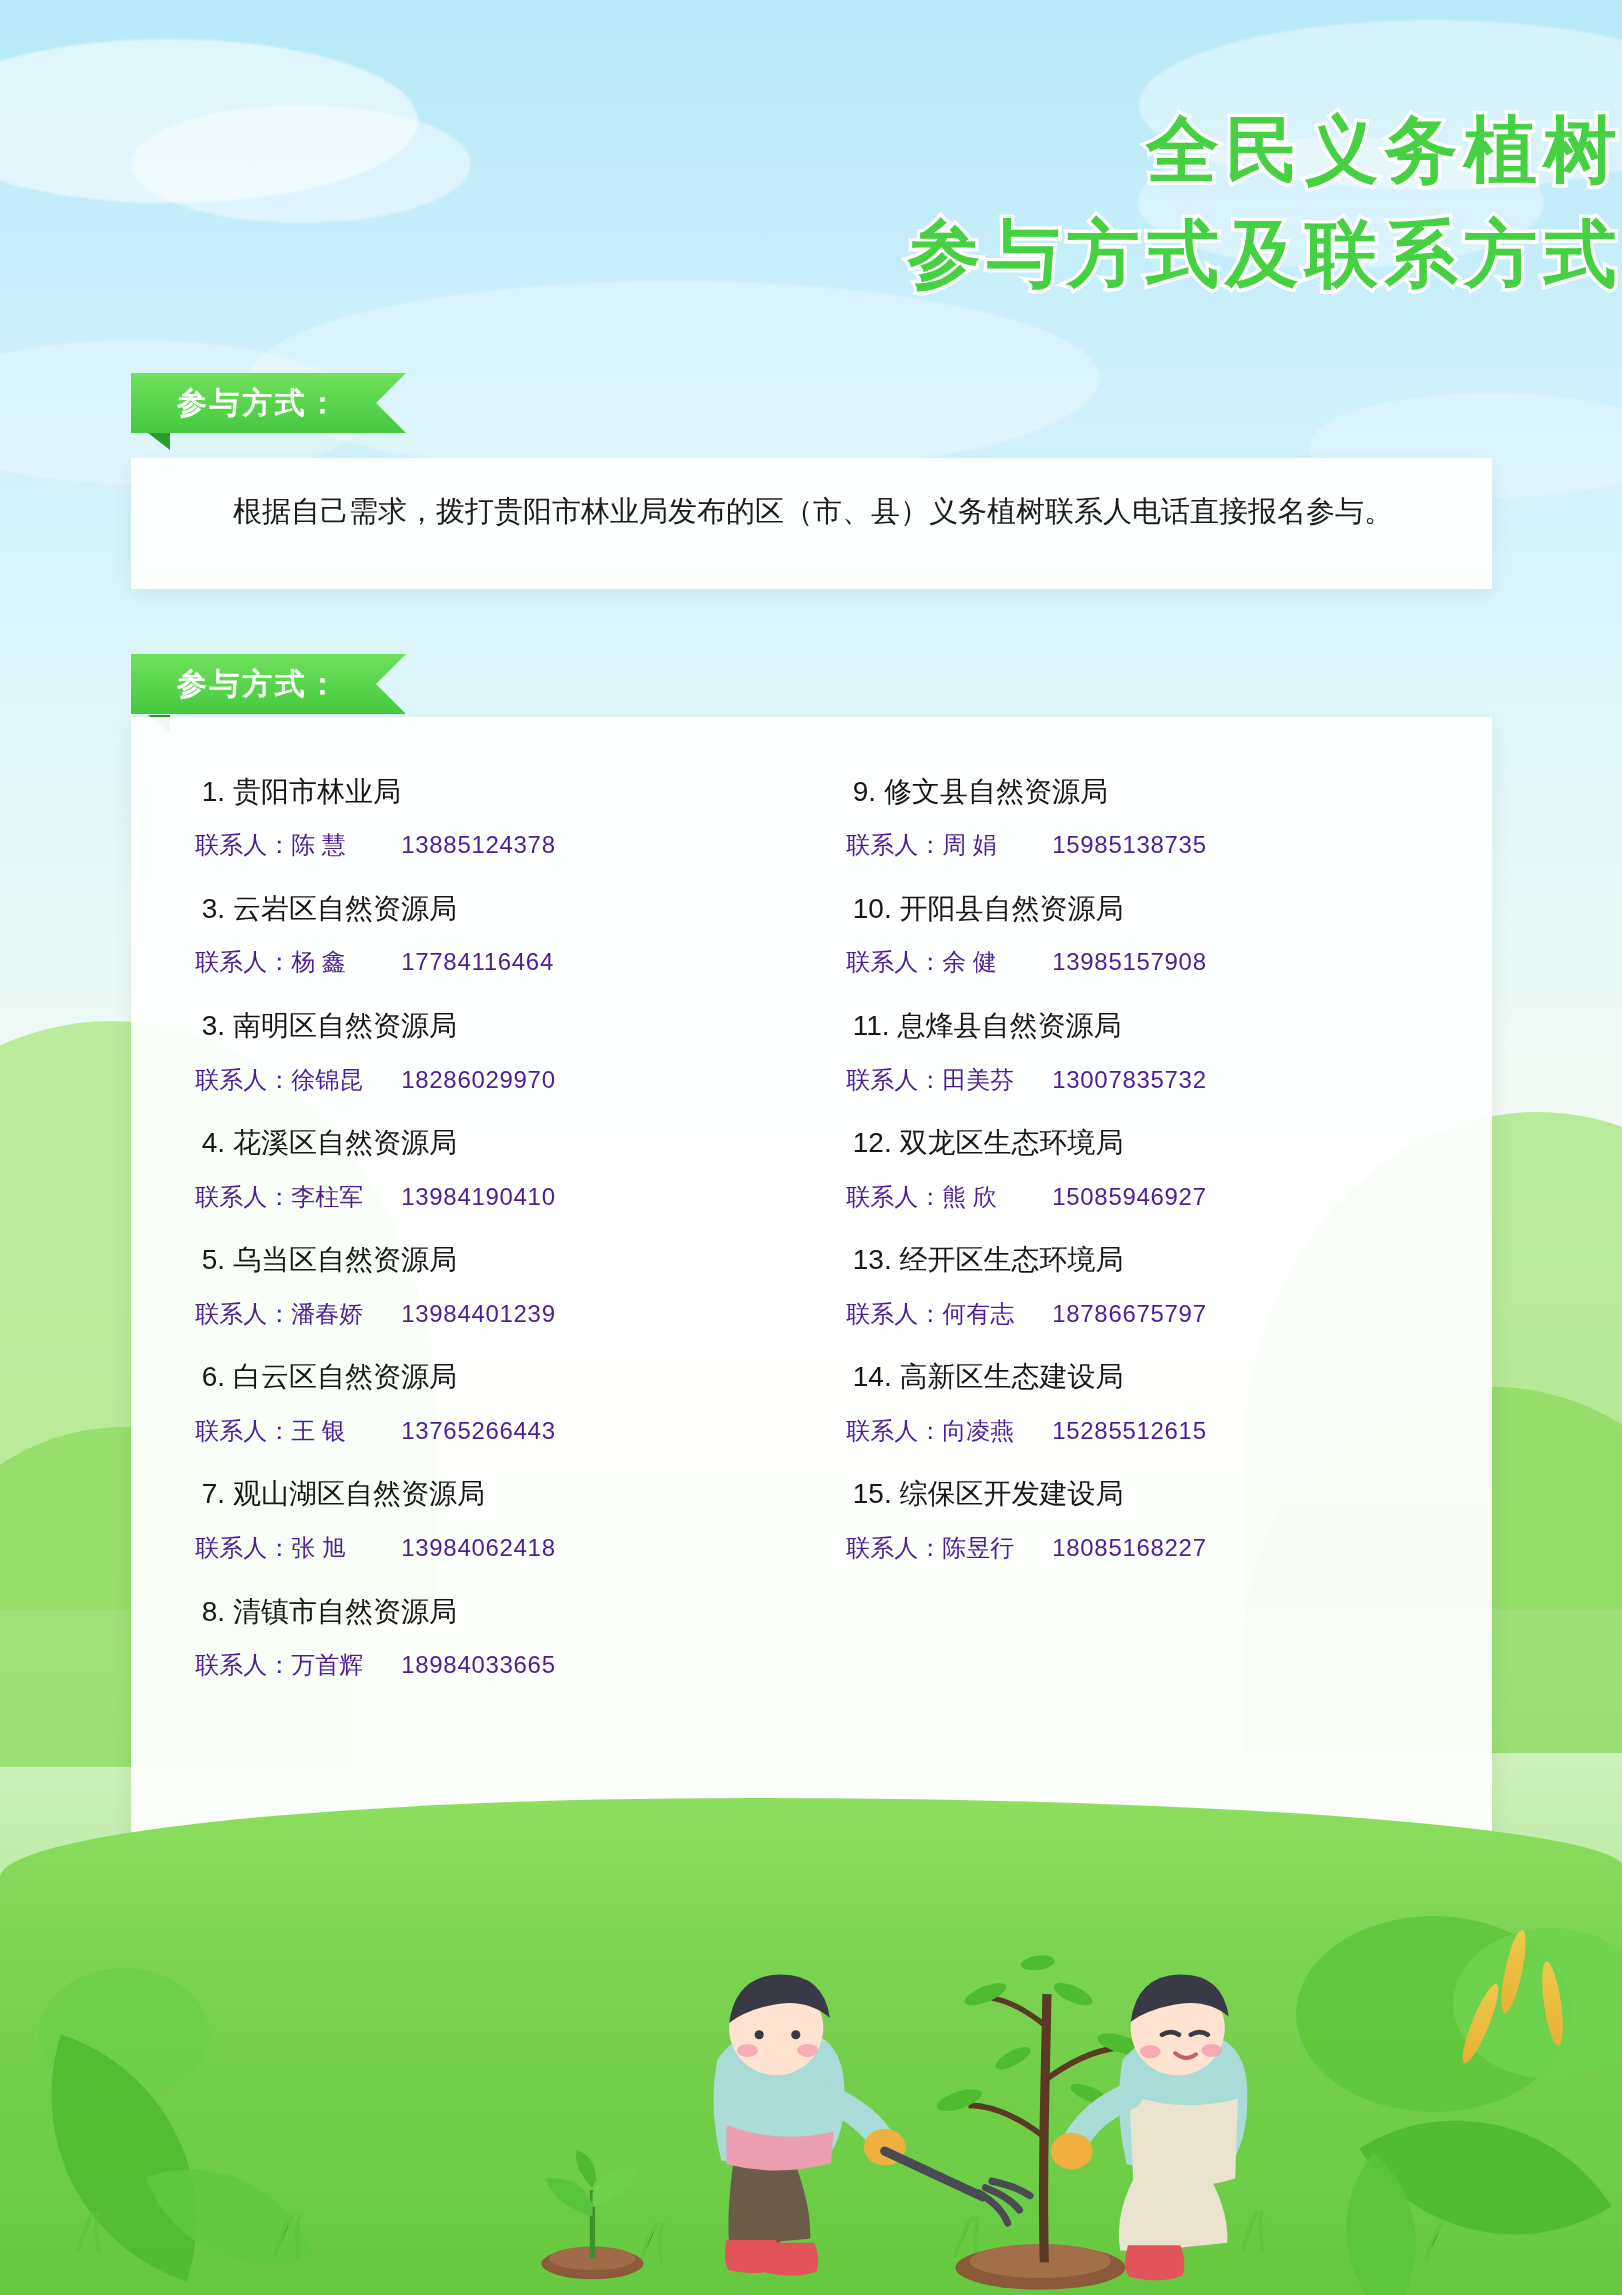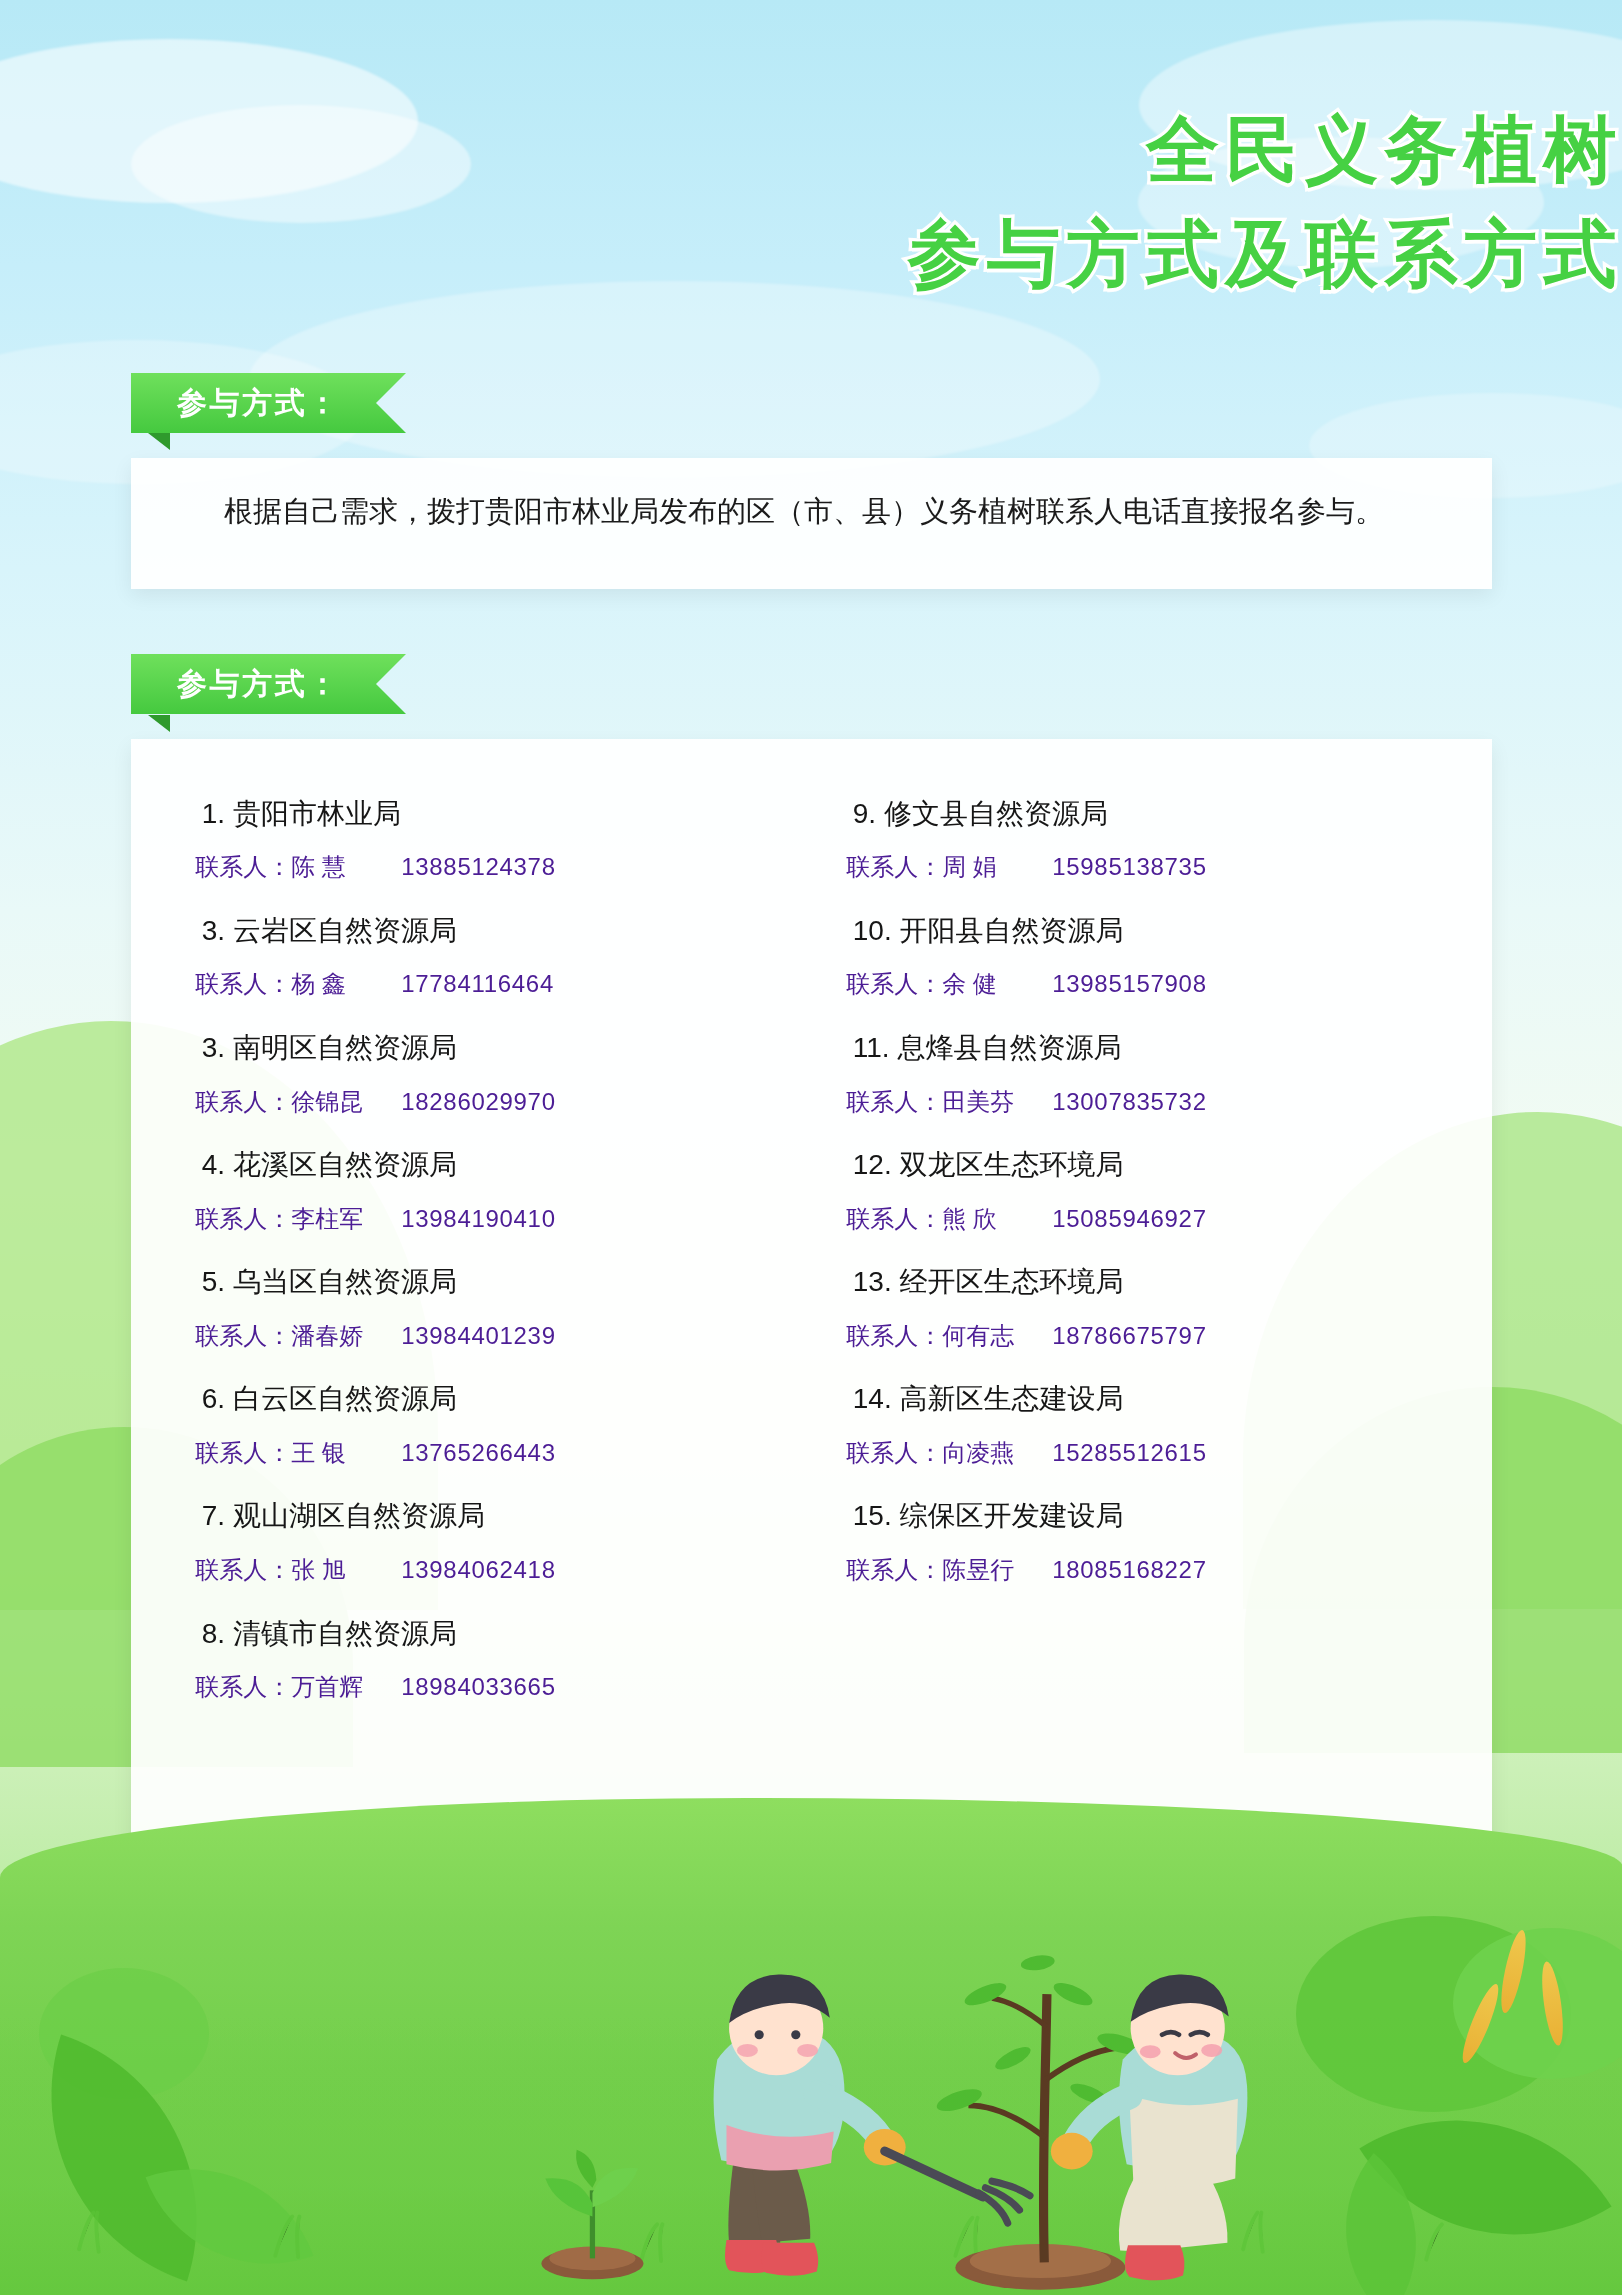--- a/index.html
+++ b/index.html
@@ -147,33 +147,33 @@
   .card {
     position: absolute;
     background: rgba(255,255,255,0.93);
     box-shadow: 0 6.5px 19.6px rgba(0,0,0,.07);
   }
   #intro-card {
     left: 131px;
     top: 458px;
     width: 1361px;
     height: 131px;
-    padding: 30px 35px;
+    padding: 30px 44px;
     box-sizing: border-box;
   }
   .intro-text {
     font-size: 29px;
     line-height: 1.65;
     color: #1b1b1b;
     text-indent: 58px;
   }
 
   #contact-card {
     left: 131px;
-    top: 739px;
+    top: 717px;
     width: 1361px;
     height: 1152px;
     padding: 46px 59px;
     box-sizing: border-box;
   }
   .columns {
     display: flex;
     gap: 59px;
   }
   .col { flex: 1; }

